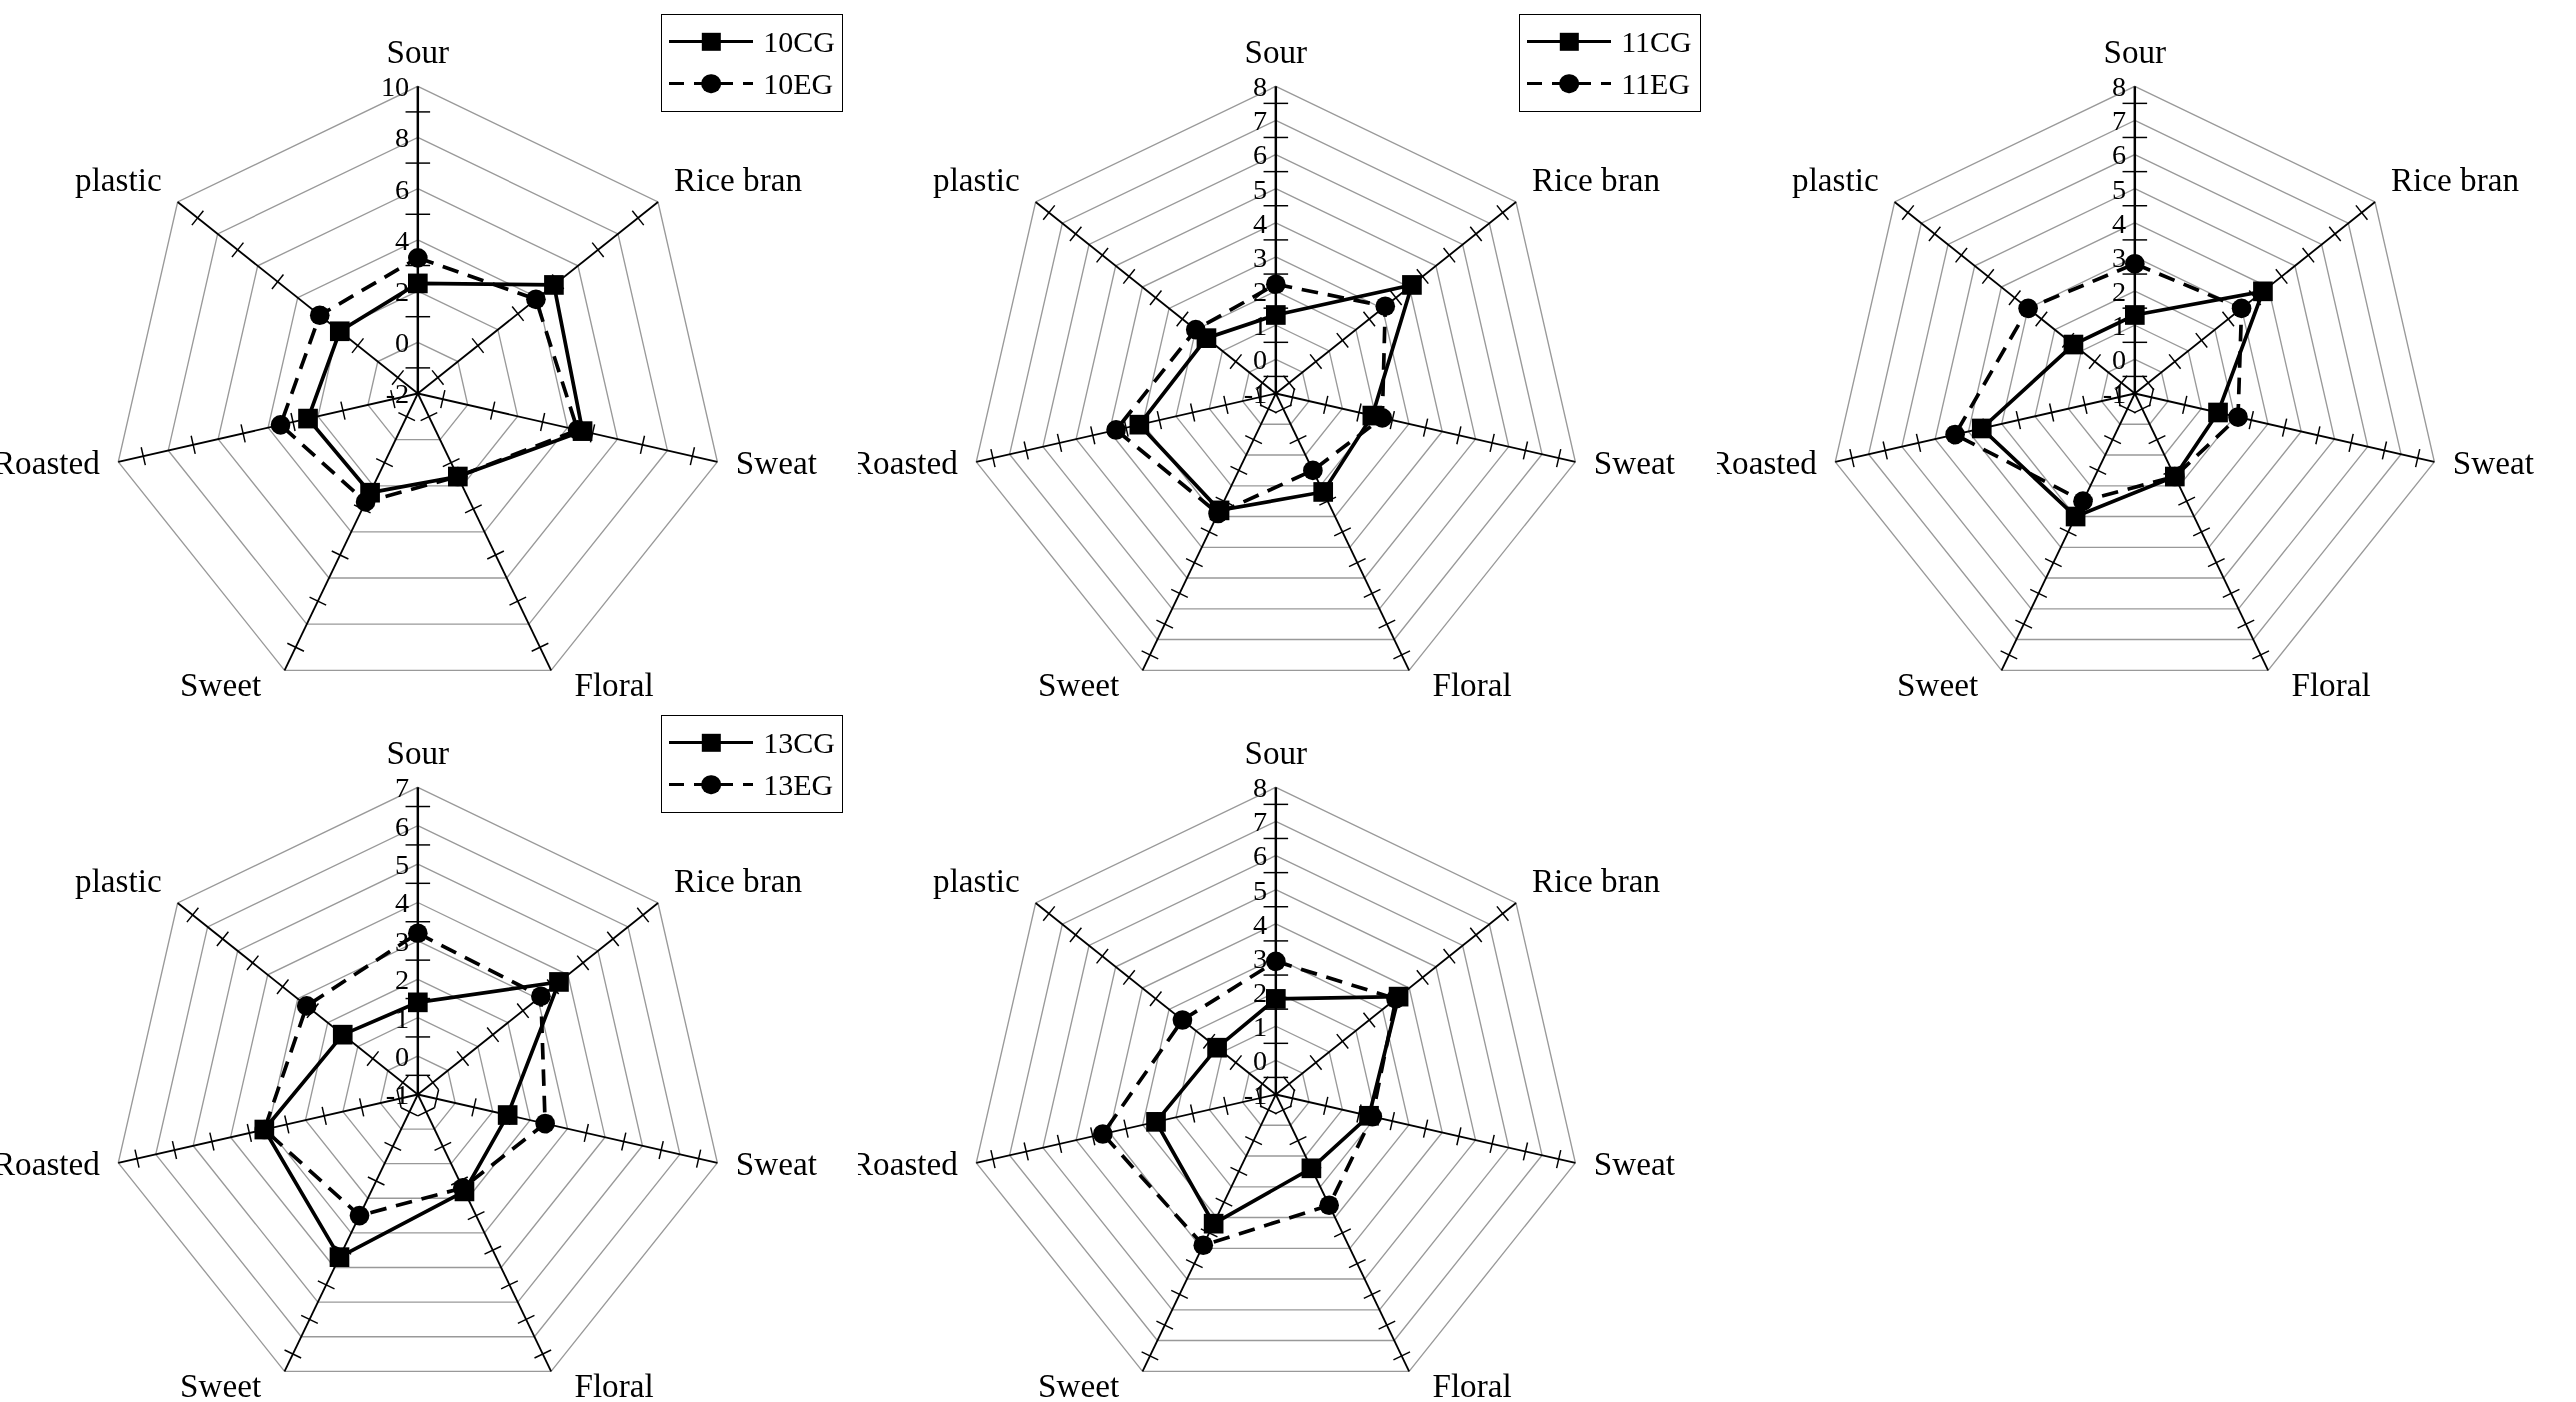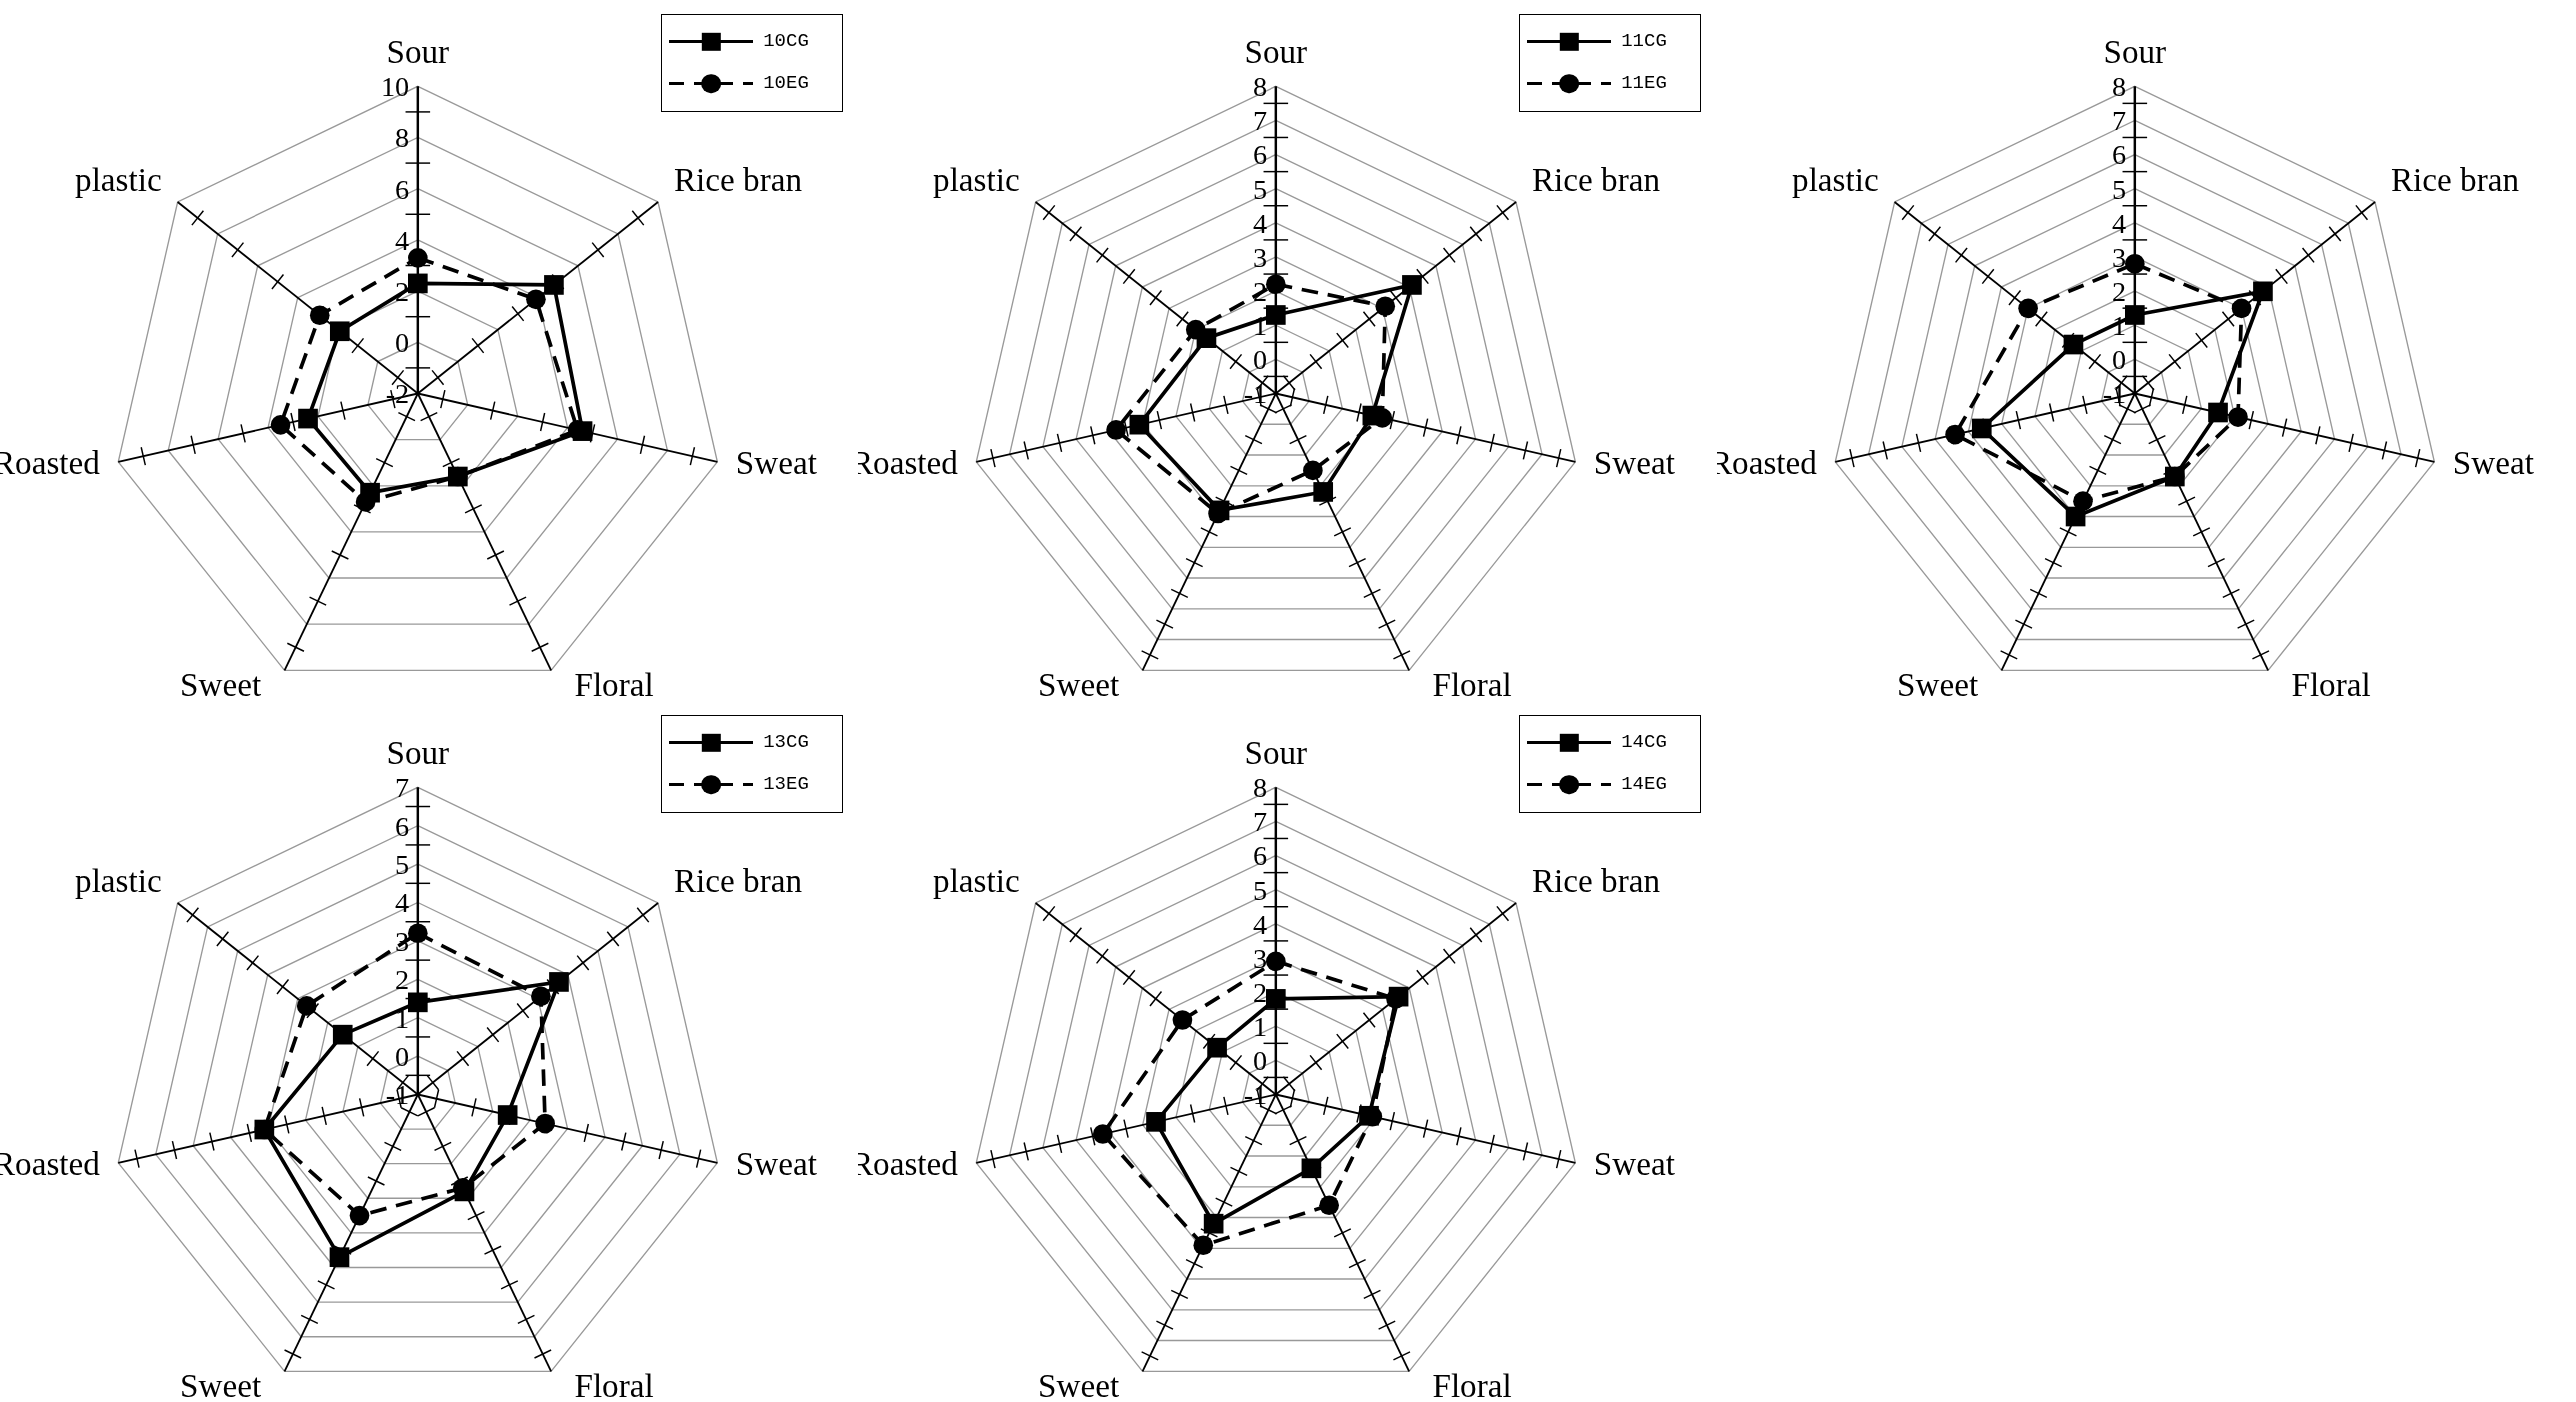--- a/index.html
+++ b/index.html
@@ -15,21 +15,21 @@
   .cell-4{left:858px;top:701px;}
   .legend{position:absolute;top:13.5px;right:16px;width:182px;
           border:1.8px solid #000;background:#fff;padding:6.1px 0;box-sizing:border-box;}
   .legend-row{display:flex;align-items:center;height:42px;padding:0 7.4px;}
   .sample{position:relative;width:84px;height:3.7px;flex:0 0 auto;}
   .sample-solid{background:#000;}
   .sample-dashed{background:repeating-linear-gradient(90deg,#000 0 14.8px,transparent 14.8px 24.6px);}
   .mk{position:absolute;left:50%;top:50%;transform:translate(-50%,-50%);background:#000;}
   .mk-square{width:18.4px;height:18.4px;}
   .mk-circle{width:19.7px;height:19.7px;border-radius:50%;}
-  .legend-label{margin-left:9.8px;font-size:19px;line-height:1;white-space:nowrap;font-family:Liberation Mono, monospace;}
+  .legend-label{margin-left:9.8px;font-size:30px;line-height:1;white-space:nowrap;}
 </style>
 </head>
 <body>
 
 <div class="figure">
 
   <div class="chart-cell cell-0">
     <svg width="859" height="701" viewBox="0 0 1398 1140">
         <polygon points="680.0,556.7 745.2,588.0 761.2,658.5 716.2,715.1 643.8,715.1 598.8,658.5 614.8,588.0" fill="none" stroke="#999999" stroke-width="2.2"></polygon>
         <polygon points="680.0,473.3 810.3,536.1 842.5,677.1 752.3,790.2 607.7,790.2 517.5,677.1 549.7,536.1" fill="none" stroke="#999999" stroke-width="2.2"></polygon>
@@ -611,30 +611,16 @@
         <rect x="568.4" y="547.8" width="32" height="32" fill="#000000"></rect>
         <polygon points="680.0,423.3 875.5,484.1 837.1,675.9 766.8,820.2 561.9,885.3 398.4,704.3 528.0,518.8" fill="none" stroke="#000000" stroke-width="6" stroke-dasharray="27 16"></polygon>
         <circle cx="680.0" cy="423.3" r="16" fill="#000000"></circle>
         <circle cx="875.5" cy="484.1" r="16" fill="#000000"></circle>
         <circle cx="837.1" cy="675.9" r="16" fill="#000000"></circle>
         <circle cx="766.8" cy="820.2" r="16" fill="#000000"></circle>
         <circle cx="561.9" cy="885.3" r="16" fill="#000000"></circle>
         <circle cx="398.4" cy="704.3" r="16" fill="#000000"></circle>
         <circle cx="528.0" cy="518.8" r="16" fill="#000000"></circle>
       </svg>
-    <div class="legend">
-      <div class="legend-row">
-        <span class="sample sample-solid">
-            <span class="mk mk-square"></span>
-          </span>
-        <span class="legend-label">14CG</span>
-      </div>
-      <div class="legend-row">
-        <span class="sample sample-dashed">
-            <span class="mk mk-circle"></span>
-          </span>
-        <span class="legend-label">14EG</span>
-      </div>
-    </div>
   </div>
 
 </div>
 
 
 </body></html>

